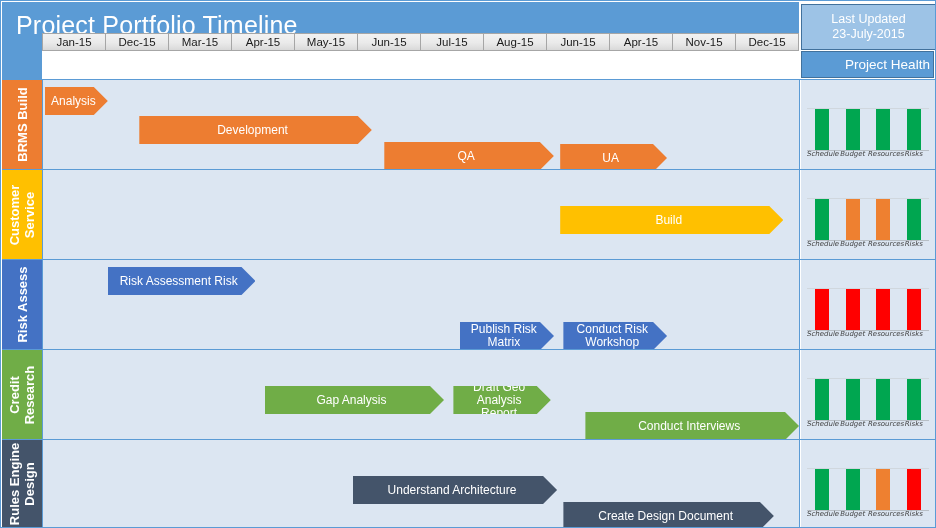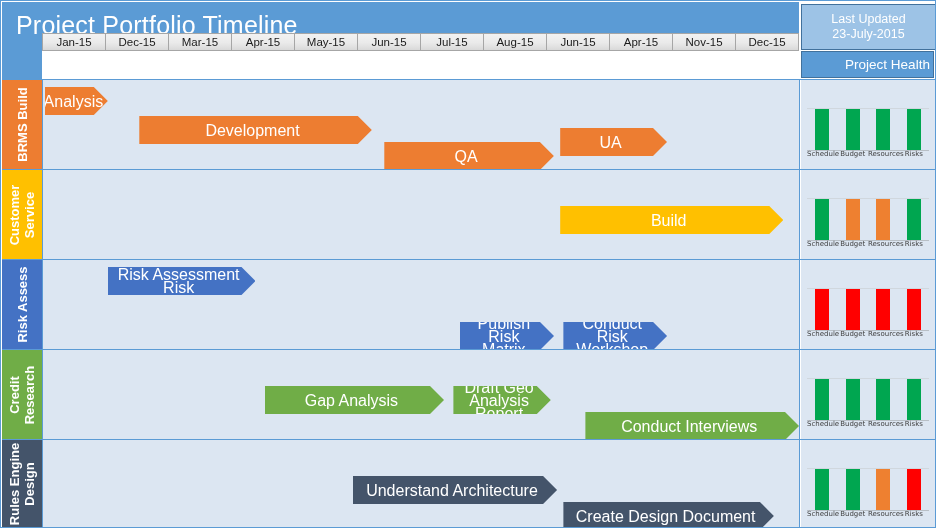--- a/index.html
+++ b/index.html
@@ -98,32 +98,32 @@
     width:134px;height:100%;
     background:#dce6f2;
     box-sizing:border-box;
   }
 
   
   .task{
     position:absolute;
     height:28px;
     display:flex;align-items:center;justify-content:center;
-    color:#ffffff;font-size:16px;line-height:13px;
+    color:#ffffff;font-size:12px;line-height:13px;
     text-align:center;
     box-sizing:border-box;
     padding:0 14px 0 8px;
     clip-path:polygon(0 0, calc(100% - 14px) 0, 100% 50%, calc(100% - 14px) 100%, 0 100%);
     filter:drop-shadow(0.6px 0.6px 0 #44607c);
   }
 
   
   .hchart{
     position:absolute;left:6px;
-    width:122px;height:70px;
+    width:122px;height:70px;font-style:italic;
   }
   .hbars{
     position:absolute;left:0;top:14px;
     width:100%;height:41px;
     display:flex;align-items:flex-end;justify-content:space-around;
     border-top:1px solid #d0d7de;
     border-bottom:1px solid #b8bfc6;
   }
   .hbar-wrap{
     width:25%;height:100%;
@@ -179,21 +179,21 @@
         <div class="row-track">
           <div class="task" style="left: 2px; width: 62.8px; top: 7px; background: rgb(237, 125, 49);">
             <span>Analysis</span>
           </div>
           <div class="task" style="left: 96.3px; width: 232.5px; top: 36px; background: rgb(237, 125, 49);">
             <span>Development</span>
           </div>
           <div class="task" style="left: 341.3px; width: 169.6px; top: 62px; background: rgb(237, 125, 49);">
             <span>QA</span>
           </div>
-          <div class="task" style="left: 517.2px; width: 106.8px; top: 48px; background: rgb(237, 125, 49);">
+          <div class="task" style="left: 517.2px; width: 106.8px; top: 64px; background: rgb(237, 125, 49);">
             <span>UA</span>
           </div>
         </div>
         <div class="row-health">
           <div class="hchart" style="top: 14px;">
             <div class="hbars">
               <div class="hbar-wrap">
                 <div class="hbar" style="background: rgb(0, 166, 80);"></div>
               </div>
               <div class="hbar-wrap">

